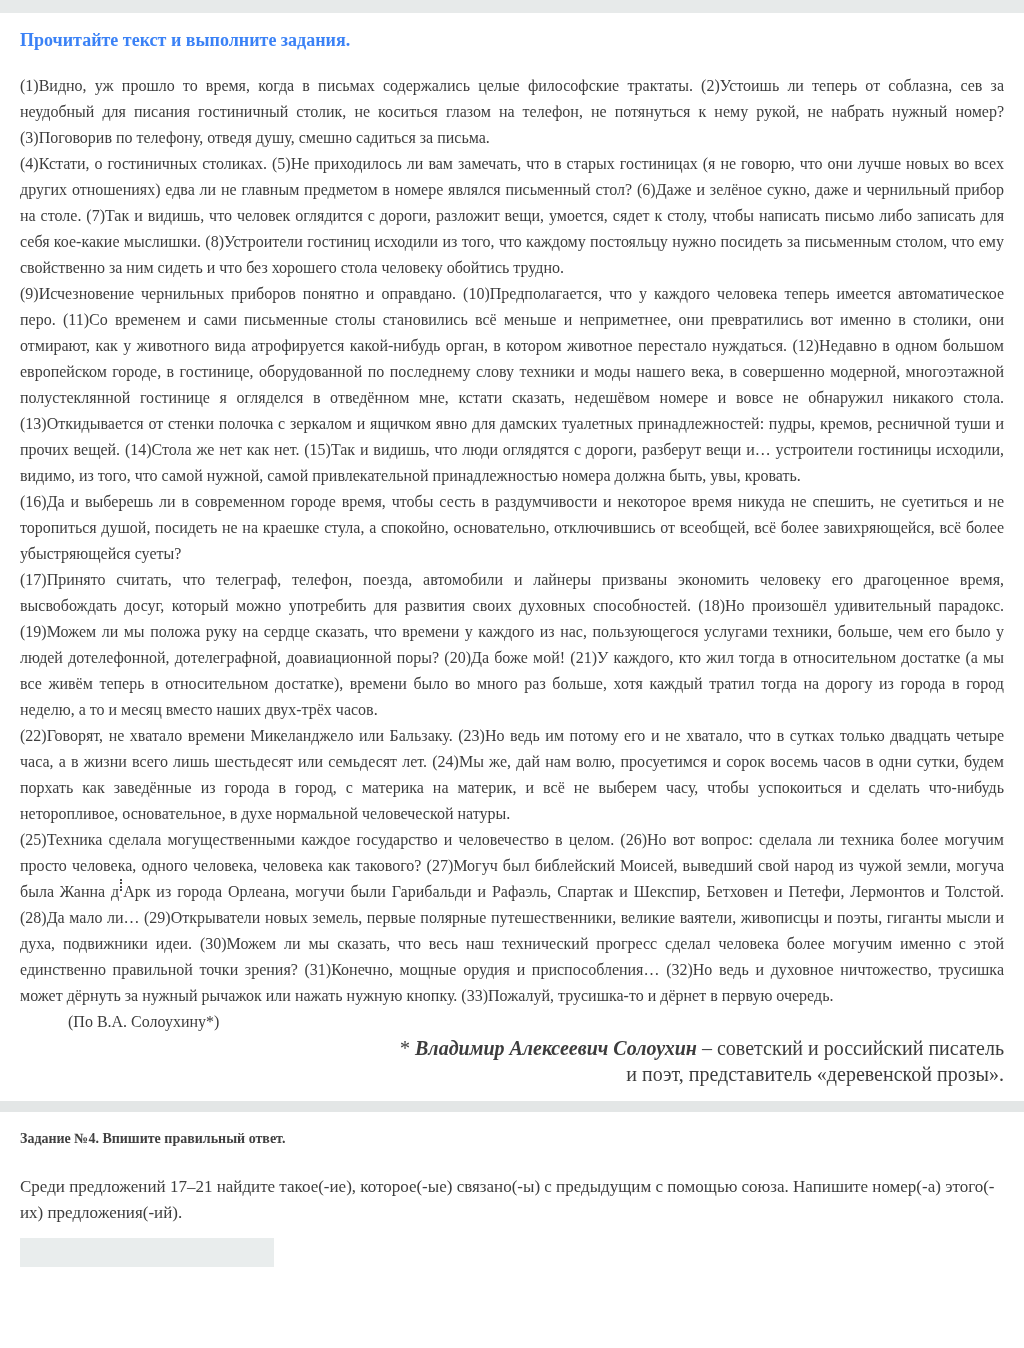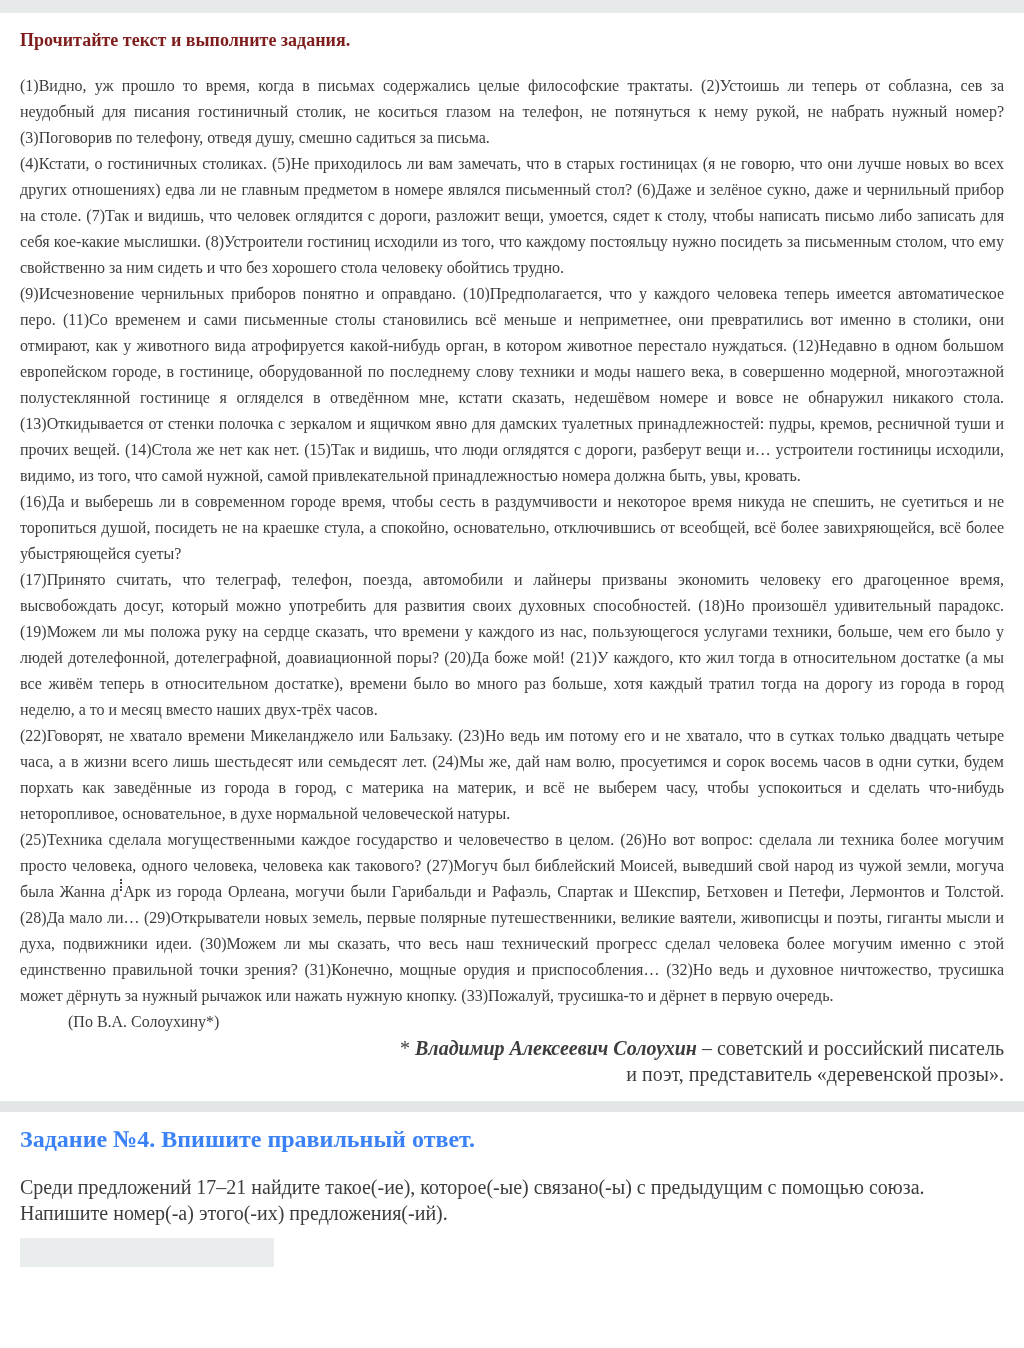--- a/index.html
+++ b/index.html
@@ -15,21 +15,21 @@
     width: 100%;
     height: 13px;
     background: #e7eaea;
   }
   .content {
     padding: 16px 20px 0 20px;
   }
   h1.instruction {
     font-size: 18px;
     font-weight: bold;
-    color: #7f1d1d;
+    color: #3b82f6;
     margin: 0 0 22px 0;
     line-height: 22px;
   }
   .reading p {
     margin: 0;
     font-size: 16px;
     line-height: 26px;
     text-align: justify;
   }
   .reading p.attribution {
@@ -58,29 +58,29 @@
   .divider {
     width: 100%;
     height: 11px;
     background: #e3e6e6;
     margin-top: 14px;
   }
   .task {
     padding: 16px 20px 0 20px;
   }
   h2.task-title {
-    font-size: 24px;
+    font-size: 14px;
     font-weight: bold;
-    color: #3b82f6;
+    color: #404040;
     margin: 0 0 24px 0;
     line-height: 22px;
   }
   .task .question {
     margin: 0 0 12px 0;
-    font-size: 20px;
+    font-size: 17px;
     line-height: 26px;
     text-align: left;
     max-width: 984px;
   }
   input.answer-box {
     display: block;
     width: 254px;
     height: 29px;
     background: #e9eded;
     border: none;

